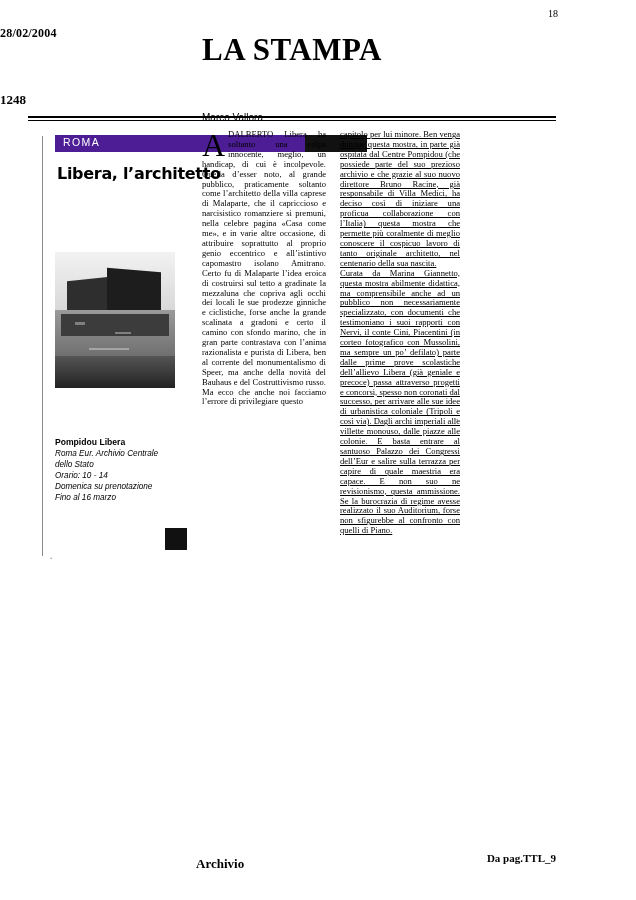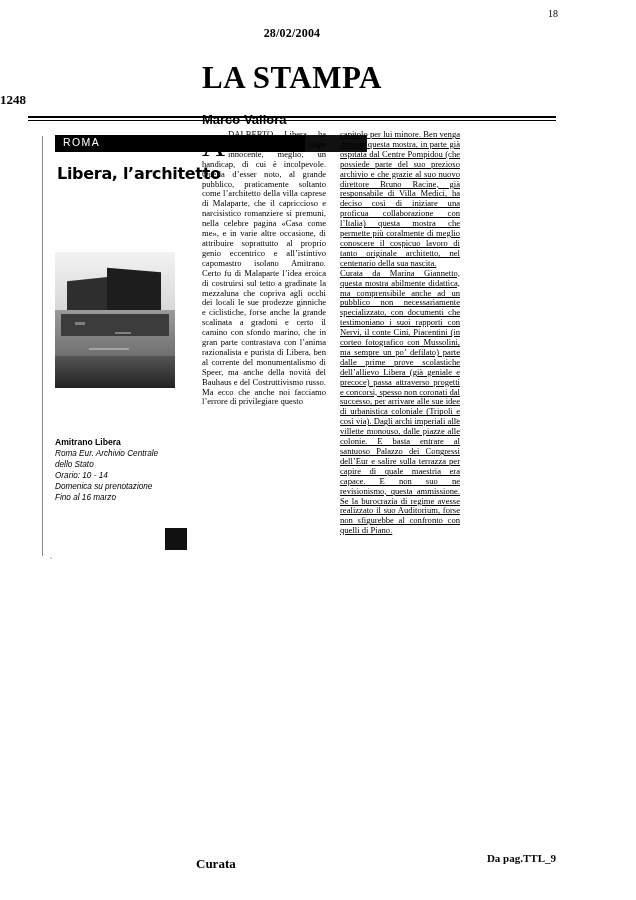--- a/index.html
+++ b/index.html
@@ -28,29 +28,29 @@
     position: absolute;
     right: 26px;
     top: 8px;
     font-size: 10px;
     font-family: "Liberation Serif", serif;
   }
   .issue-date {
     position: absolute;
     left: 0; right: 0;
     top: 26px;
-    text-align: center;
+    text-align: left;
     font-size: 12px;
     font-weight: bold;
     letter-spacing: 0.2px;
   }
   .masthead {
     position: absolute;
     left: 0; right: 0;
-    top: 60px;
+    top: 32px;
     text-align: center;
     font-size: 31px;
     font-weight: bold;
     letter-spacing: 0.5px;
     font-family: "Liberation Serif", serif;
   }
   .issue-number {
     position: absolute;
     left: 0; right: 0;
     top: 92px;
@@ -89,21 +89,21 @@
     height: 420px;
     background: #8a8a8a;
   }
 
   .kicker {
     position: absolute;
     left: 13px;
     top: 3px;
     width: 250px;
     height: 17px;
-    background: #000000;
+    background: #4c1d95;
     color: #fff;
     font-family: "Liberation Sans", sans-serif;
     font-size: 10.5px;
     letter-spacing: 1.4px;
     padding: 1px 0 0 8px;
     box-sizing: border-box;
   }
   .kicker-tail {
     position: absolute;
     left: 263px;
@@ -207,22 +207,22 @@
     font-size: 7px;
     color: #555;
   }
 
   
   .byline {
     position: absolute;
     left: 202px;
     top: 112px;
     font-family: "Liberation Sans", sans-serif;
-    font-size: 13px;
-    font-weight: bold;
+    font-size: 10px;
+    font-weight: normal;
   }
 
   .col {
     position: absolute;
     font-family: "Liberation Serif", serif;
     font-size: 8.6px;
     line-height: 9.9px;
     text-align: justify;
     -webkit-hyphens: auto;
     hyphens: auto;
@@ -299,21 +299,21 @@
       <div class="ground"></div>
       <div class="bld3"></div>
       <div class="dark-bottom"></div>
       <div class="speck" style="left:20px;top:70px;width:10px;height:3px;"></div>
       <div class="speck" style="left:60px;top:80px;width:16px;height:2px;"></div>
       <div class="speck" style="left:34px;top:96px;width:40px;height:2px;"></div>
     </div>
 
 
     <div class="infobox">
-      <div class="title">Amitrano Libera</div>
+      <div class="title">Pompidou Libera</div>
       <div class="ital">Roma Eur. Archivio Centrale</div>
       <div class="ital">dello Stato</div>
       <div class="ital">Orario: 10 - 14</div>
       <div class="ital">Domenica su prenotazione</div>
       <div class="ital">Fino al 16 marzo</div>
     </div>
 
     <div class="clip-black-box"></div>
     <div class="clip-tick">‘</div>
   </div>
@@ -322,16 +322,16 @@
 
   <div class="col col1">
     <span class="dropcap">A</span><span>DALBERTO Libera ha soltanto una colpa innocente, meglio, un handicap, di cui è incolpevole. Quella d’esser noto, al grande pubblico, praticamente soltanto come l’architetto della villa caprese di Malaparte, che il capriccioso e narcisistico romanziere si premuni, nella celebre pagina «Casa come me», e in varie altre occasione, di attribuire soprattutto al proprio genio eccentrico e all’istintivo capomastro isolano Amitrano. Certo fu di Malaparte l’idea eroica di costruirsi sul tetto a gradinate la mezzaluna che copriva agli occhi dei locali le sue prodezze ginniche e ciclistiche, forse anche la grande scalinata a gradoni e certo il camino con sfondo marino, che in gran parte contrastava con l’anima razionalista e purista di Libera, ben al corrente del monumentalismo di Speer, ma anche della novità del Bauhaus e del Costruttivismo russo. Ma ecco che anche noi facciamo l’errore di privilegiare questo</span>
   </div>
 
   <div class="col col2" style="white-space:pre-line;">capitolo per lui minore. Ben venga dunque questa mostra, in parte già ospitata dal Centre Pompidou (che possiede parte del suo prezioso archivio e che grazie al suo nuovo direttore Bruno Racine, già responsabile di Villa Medici, ha deciso così di iniziare una proficua collaborazione con l’Italia) questa mostra che permette più coralmente di meglio conoscere il cospicuo lavoro di tanto originale architetto, nel centenario della sua nascita.
 Curata da Marina Giannetto, questa mostra abilmente didattica, ma comprensibile anche ad un pubblico non necessariamente specializzato, con documenti che testimoniano i suoi rapporti con Nervi, il conte Cini, Piacentini (in corteo fotografico con Mussolini, ma sempre un po’ defilato) parte dalle prime prove scolastiche dell’allievo Libera (già geniale e precoce) passa attraverso progetti e concorsi, spesso non coronati dal successo, per arrivare alle sue idee di urbanistica coloniale (Tripoli e così via). Dagli archi imperiali alle villette monouso, dalle piazze alle colonie. E basta entrare al santuoso Palazzo dei Congressi dell’Eur e salire sulla terrazza per capire di quale maestria era capace. E non suo ne revisionismo, questa ammissione. Se la burocrazia di regime avesse realizzato il suo Auditorium, forse non sfigurebbe al confronto con quelli di Piano.</div>
 
   <div class="mark-small">„</div>
 
-  <div class="footer-left">Curata</div>
+  <div class="footer-left">Archivio</div>
   <div class="footer-right">Da pag.TTL_9</div>
 
 </div>
 
 </body></html>

